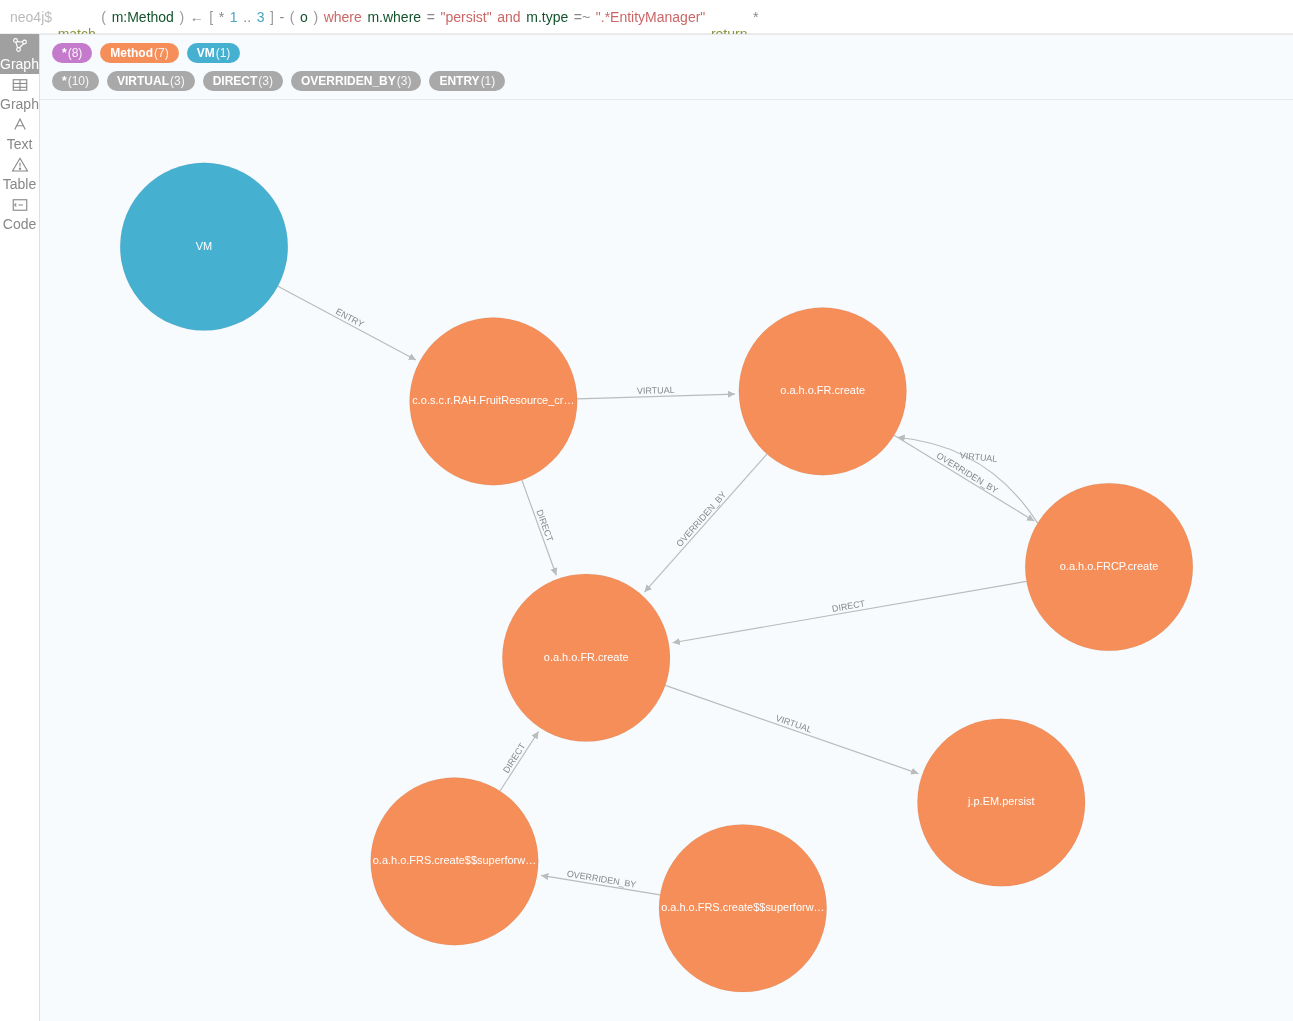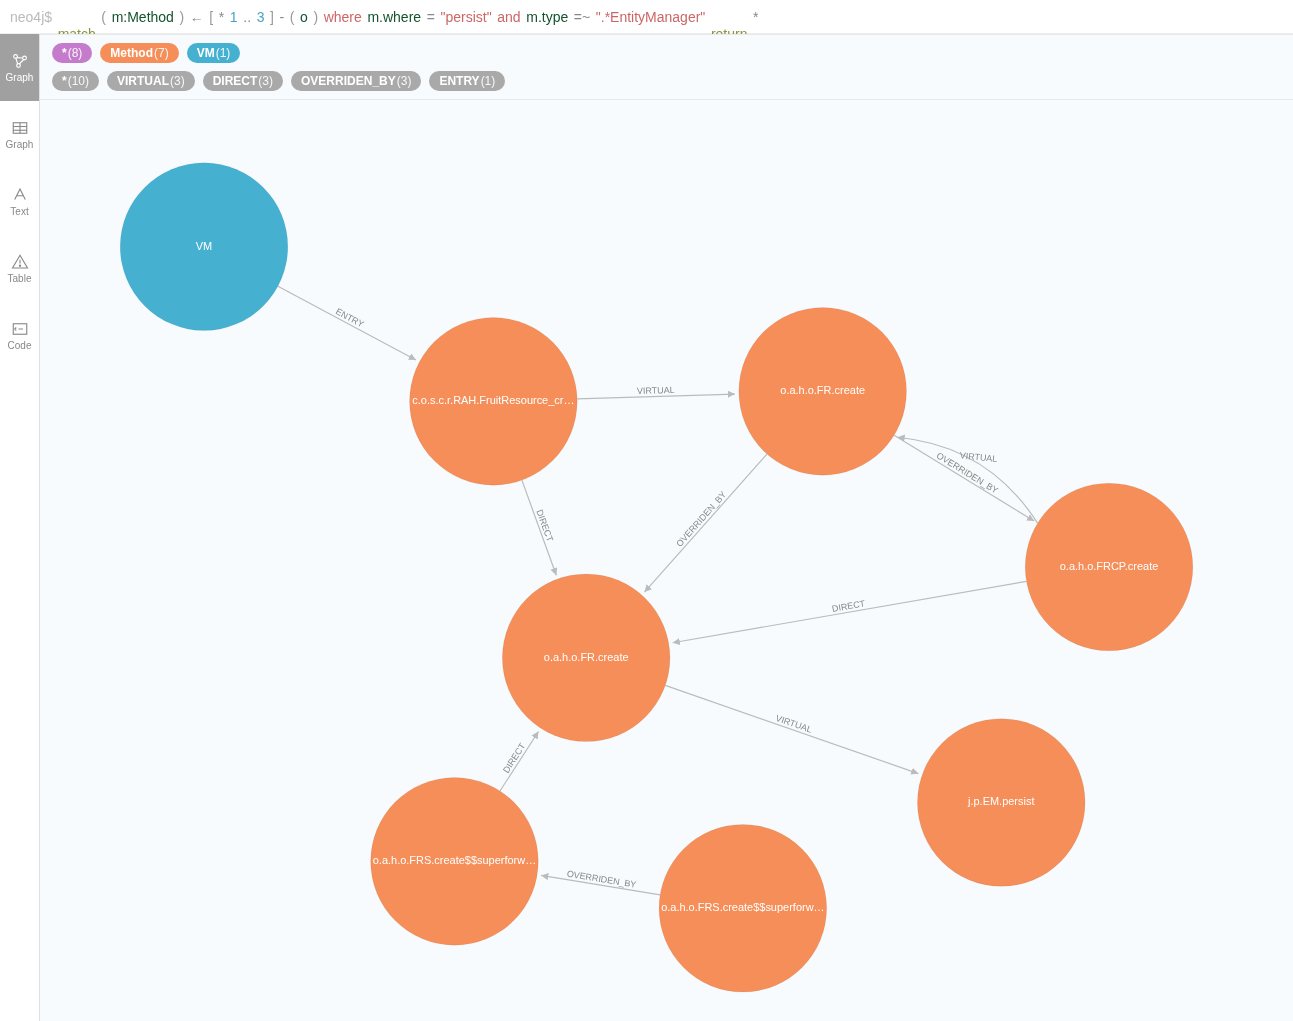--- a/index.html
+++ b/index.html
@@ -40,27 +40,27 @@
   .side-tab {
     width: 40px;
     background: #fff;
     border-right: 1px solid #e0e0e0;
     display: flex;
     flex-direction: column;
     align-items: center;
   }
   .side-item {
     width: 100%;
-    height: 67px;
+    height: 40px;
     display: flex;
     flex-direction: column;
     align-items: center;
     justify-content: center;
     color: #888;
-    font-size: 10px;
+    font-size: 14px;
     cursor: pointer;
   }
   .side-item.active {
     background: #a0a0a0;
     color: #fff;
   }
   .side-item svg { margin-bottom: 2px; }
   .graph-area {
     flex: 1;
     background: #f7fbfd;

